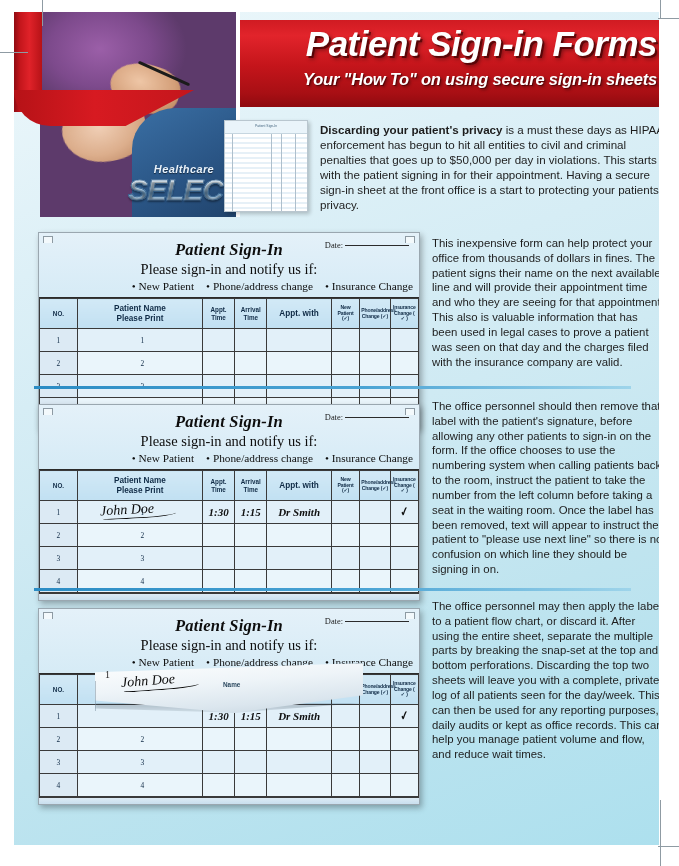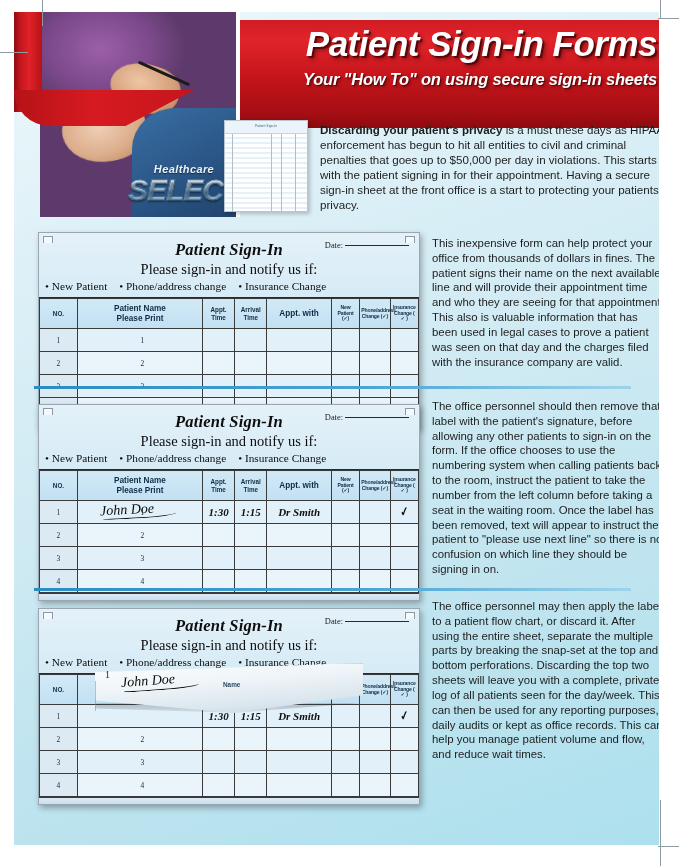--- a/index.html
+++ b/index.html
@@ -139,21 +139,21 @@
     width: 180px; height: 36px;
     background: linear-gradient(90deg,#b61217 0%,#d71a21 45%,#c4161c 100%);
     border-radius: 0 0 0 120px;
     clip-path: polygon(0 0, 100% 0, 62% 100%, 0 100%);
   }
 
   
   .banner {
     position: absolute;
     left: 240px; top: 20px;
-    width: 423px; height: 108px;
+    width: 423px; height: 87px;
     background: linear-gradient(180deg,
       #d01b22 0%, #e2242b 18%, #c5151b 52%, #a80f14 84%, #8e0a0f 100%);
   }
   .banner-title {
     position: absolute;
     left: 12px; top: 4px;
     width: 405px;
     text-align: right;
     font-family: "Liberation Sans", sans-serif;
     font-weight: bold; font-style: italic;
@@ -261,21 +261,21 @@
     letter-spacing: .2px;
   }
   .form-h2 {
     text-align: center;
     font-family: "Liberation Serif", serif;
     font-size: 14.5px;
     color: #0d0d0d;
     margin-top: 1px;
   }
   .form-h3 {
-    text-align: left;
+    text-align: right;
     font-family: "Liberation Serif", serif;
     font-size: 11.3px;
     color: #0d0d0d;
     margin-top: 2px;
   }
   .form-h3 span { margin: 0 6px; }
   .date-line {
     position: absolute;
     right: 10px; top: 8px;
     font-family: "Liberation Serif", serif;

